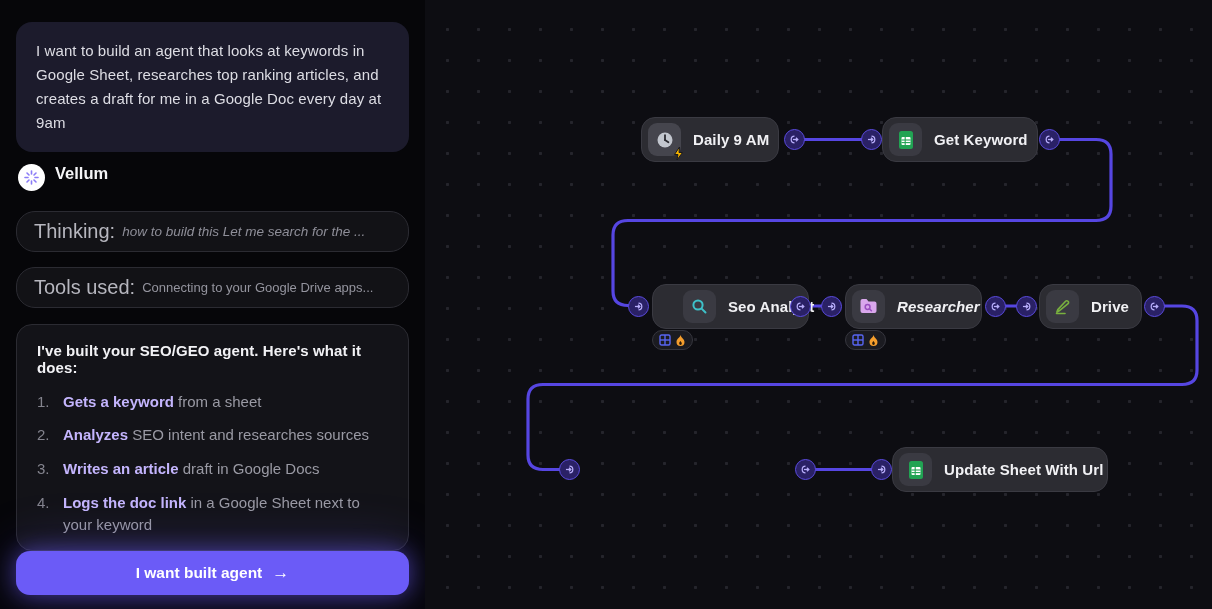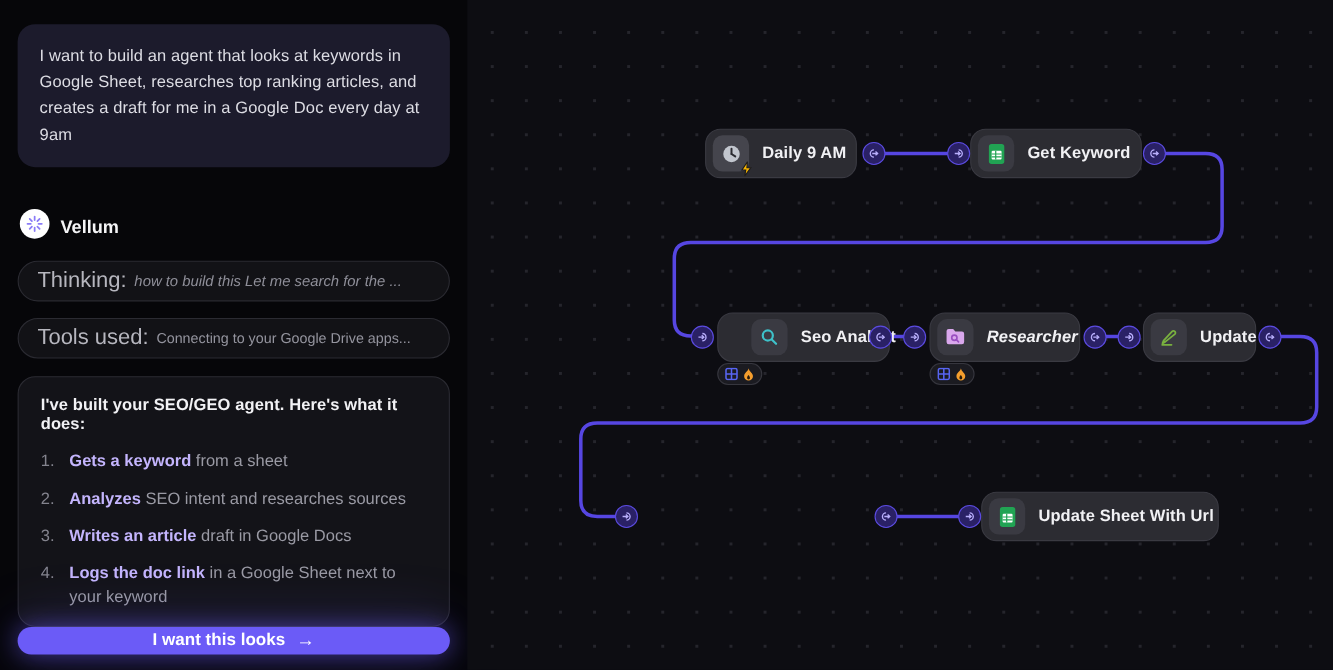--- a/index.html
+++ b/index.html
@@ -3,21 +3,21 @@
 <meta charset="utf-8">
 <style>
   html,body{margin:0;padding:0;background:#000;}
   *{box-sizing:border-box;}
   .app{position:relative;width:1212px;height:609px;overflow:hidden;
        font-family:"Liberation Sans",sans-serif;background:#0c0c10;}
 
   
   .sidebar{position:absolute;left:0;top:0;width:425px;height:609px;background:#060609;padding:22px 16px 14px 16px;display:flex;flex-direction:column;}
   .user-card{background:#1c1b2c;border-radius:16px;padding:17px 20px;color:#dddde4;font-size:15px;line-height:1.6;letter-spacing:.1px;}
-  .agent-row{display:flex;align-items:flex-end;gap:10px;margin:38px 0 20px 2px;}
+  .agent-row{display:flex;align-items:flex-start;gap:10px;margin:12px 0 20px 2px;}
   .avatar{width:27px;height:27px;border-radius:50%;background:#fff;display:flex;align-items:center;justify-content:center;}
   .agent-name{color:#f4f4f6;font-weight:bold;font-size:16.5px;}
   .status-pill{border:1px solid #2b2b32;background:#121216;border-radius:19px;min-height:37px;display:flex;align-items:center;gap:7px;padding:8px 17px;margin-bottom:15px;}
   .status-label{color:#b6b6be;font-size:20px;white-space:nowrap;}
   .status-italic{color:#8f8f99;font-size:13.5px;font-style:italic;}
   .status-small{color:#94949e;font-size:13px;}
   .result-card{border:1px solid #2b2b32;background:#131318;border-radius:16px;padding:17px 20px 15px 20px;margin-top:1px;}
   .result-heading{color:#f2f2f5;font-weight:bold;font-size:15px;margin-bottom:15px;letter-spacing:.1px;}
   .result-list{display:flex;flex-direction:column;gap:12px;}
   .result-item{display:grid;grid-template-columns:26px 1fr;font-size:15px;line-height:1.45;}
@@ -98,21 +98,21 @@
           <span class="item-text"><b>Writes an article</b><span> draft in Google Docs</span></span>
         </div>
         <div class="result-item">
           <span class="item-num">4.</span>
           <span class="item-text"><b>Logs the doc link</b><span> in a Google Sheet next to your keyword</span></span>
         </div>
       </div>
     </div>
 
     <button class="cta-button">
-      <span>I want this looks</span>
+      <span>I want built agent</span>
       <span class="cta-arrow">→</span>
     </button>
   </div>
 
   <div class="canvas">
 
     <svg class="edges" viewBox="0 0 787 609">
       <g fill="none" stroke="#5646e2" stroke-width="3.2" stroke-linecap="round">
         <path d="M369 139.5 L446 139.5"></path>
         <path d="M624 139.5 H671 Q686 139.5 686 154 V206 Q686 220.5 671 220.5 H203 Q188 220.5 188 235 V291 Q188 305.5 203 305.5 L210 305.5"></path>
@@ -171,21 +171,21 @@
       <span class="node-label">Researcher</span>
     </div>
 
     <div class="node" style="left:614px;top:283.5px;width:103px;">
       <div class="tile">
         <svg width="19" height="19" viewBox="0 0 19 19">
           <path d="M6.2 13.8 L3.8 15.2 L4.8 12.6 L12.6 4.2 a1.6 1.6 0 0 1 2.3 0 l0.2 0.2 a1.6 1.6 0 0 1 0 2.3 Z" fill="none" stroke="#79b13f" stroke-width="1.6" stroke-linejoin="round"></path>
           <line x1="3.5" y1="16.5" x2="12" y2="16.5" stroke="#79b13f" stroke-width="1.6" stroke-linecap="round"></line>
         </svg>
       </div>
-      <span class="node-label">Update</span>
+      <span class="node-label">Drive</span>
     </div>
 
 
     <div class="node" style="left:467px;top:447px;width:216px;">
       <div class="tile">
         <svg width="18" height="20" viewBox="0 0 18 20">
           <rect x="2" y="1" width="14" height="18" rx="2.5" fill="#21a353"></rect>
           <rect x="4.5" y="7" width="9" height="8" rx="1" fill="#fff"></rect>
           <line x1="4.5" y1="10" x2="13.5" y2="10" stroke="#21a353" stroke-width="1.1"></line>
           <line x1="4.5" y1="12.6" x2="13.5" y2="12.6" stroke="#21a353" stroke-width="1.1"></line>

